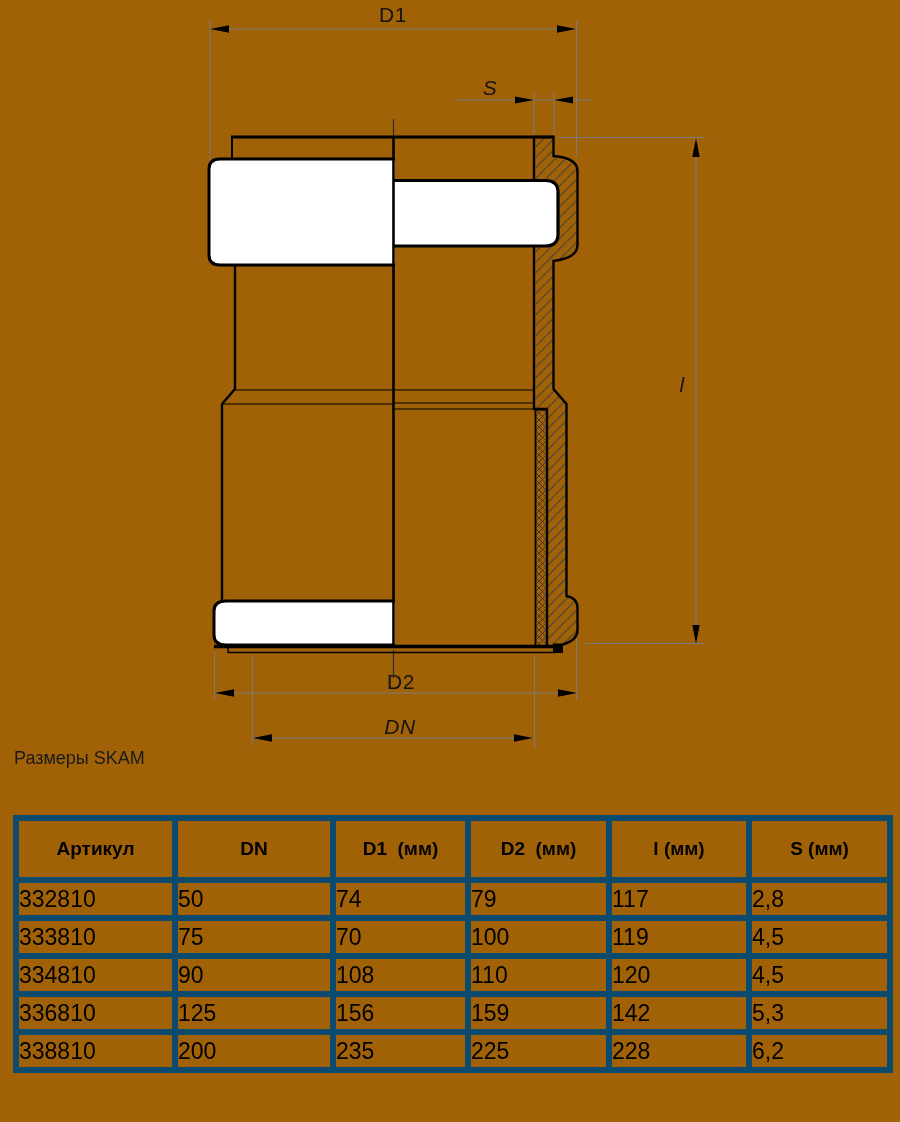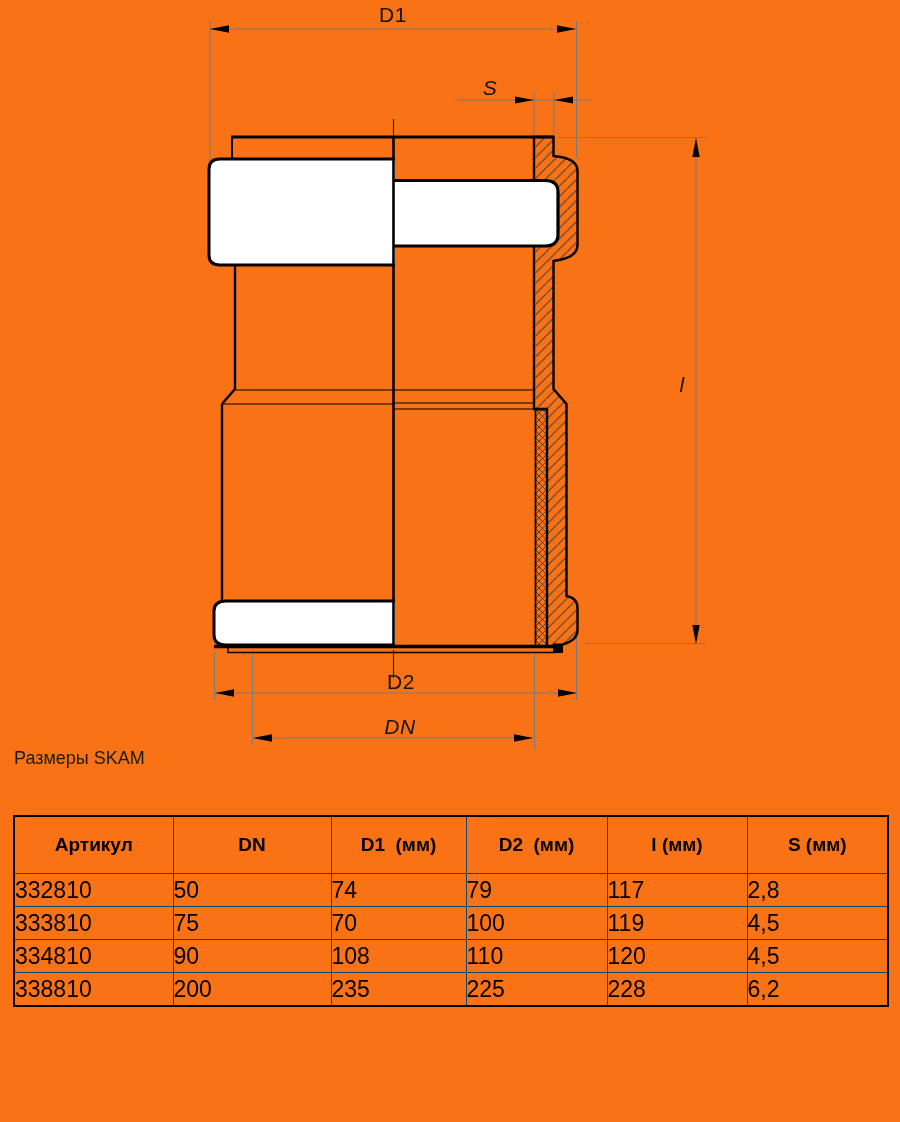--- a/index.html
+++ b/index.html
@@ -1,31 +1,31 @@
 <!DOCTYPE html>
 <html><head>
 <meta charset="utf-8">
 <style>
   html, body { margin: 0; padding: 0; background: #ffffff; }
   body { width: 900px; height: 1122px; overflow: hidden;
          font-family: "Liberation Sans", sans-serif; color: #000; }
-  .page { position: relative; width: 900px; height: 1122px; background: #f97316; }
+  .page { position: relative; width: 900px; height: 1122px; background: #a16207; }
   .drawing-wrap { position: absolute; left: 0; top: 0; width: 900px; height: 770px; }
   svg text { font-family: "Liberation Sans", sans-serif; fill: #141414; }
   svg text.cad { font-size: 21px; letter-spacing: 0.5px; }
   svg text.cad-italic { font-size: 21px; font-style: italic; letter-spacing: 0.5px; }
 
   .section-title { position: absolute; left: 14px; top: 748px;
                    font-size: 18px; color: #1a1a1a; }
 
   table.size-table { position: absolute; left: 13px; top: 815px; width: 874px;
                      border-collapse: collapse; table-layout: fixed;
                      border: 2px solid #000; }
   table.size-table th, table.size-table td {
-      border: 1px solid #0c4a6e; vertical-align: middle;
+      border: 6px solid #0c4a6e; vertical-align: middle;
       padding: 0; overflow: hidden; }
   table.size-table th { height: 56px; font-size: 19px; font-weight: bold; white-space: pre; }
   table.size-table td { height: 32px; font-size: 23px; font-weight: normal; }
 </style>
 </head>
 <body>
 
 <div class="page">
 
   <div class="drawing-wrap">
@@ -162,20 +162,28 @@
       </tr>
       <tr>
         <td>334810</td>
         <td>90</td>
         <td>108</td>
         <td>110</td>
         <td>120</td>
         <td>4,5</td>
       </tr>
       <tr>
+        <td>336810</td>
+        <td>125</td>
+        <td>156</td>
+        <td>159</td>
+        <td>142</td>
+        <td>5,3</td>
+      </tr>
+      <tr>
         <td>338810</td>
         <td>200</td>
         <td>235</td>
         <td>225</td>
         <td>228</td>
         <td>6,2</td>
       </tr>
     </tbody>
   </table>
 </div>

